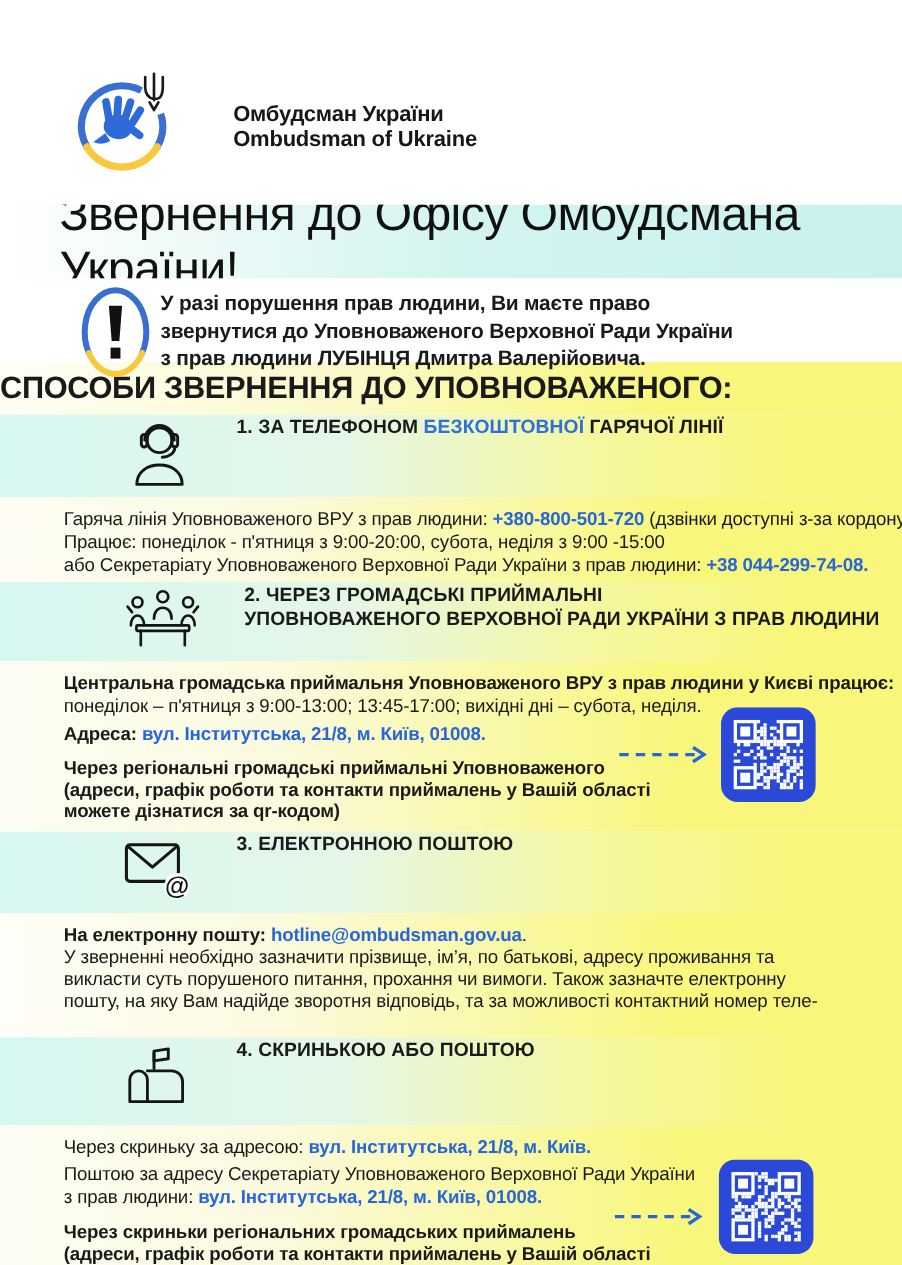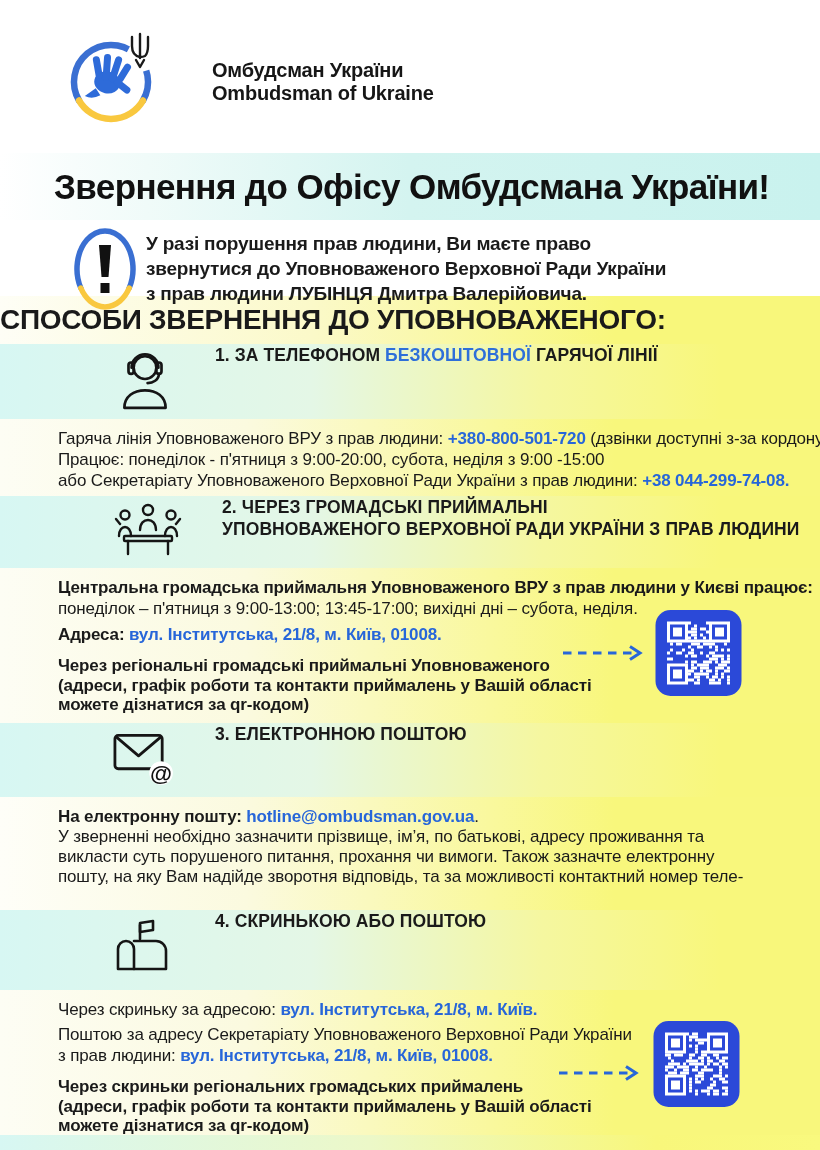--- a/index.html
+++ b/index.html
@@ -2,27 +2,27 @@
 <html><head>
 <meta charset="utf-8">
 <style>
   html,body{margin:0;padding:0;background:#fff;}
   .page{position:relative;width:820px;height:1150px;overflow:hidden;background:#fff;
         font-family:"Liberation Sans","DejaVu Sans",sans-serif;color:#1a1a1a;}
   p{margin:0;}
   .b{font-weight:700;}
   .blue{color:#2766d9;font-weight:700;text-decoration:none;cursor:pointer;}
   
-  .logo-row{height:153px;position:relative;background:#fff;}
+  .logo-row{height:153px;position:relative;background:#fff;margin-top:33px;}
   .logo{position:absolute;left:56px;top:30px;display:flex;align-items:center;}
   .logo-text{margin-left:6px;font-weight:700;font-size:20px;line-height:23px;letter-spacing:-0.2px;color:#161616;}
   
   .title-banner{height:67px;display:flex;align-items:center;
      background:linear-gradient(90deg,#ffffff 0%,#f0fbf9 18%,#d4f4f0 50%,#c9f2ee 100%);}
-  .title-banner h1{margin:0 0 0 54px;font-size:35px;letter-spacing:-0.6px;font-weight:700;color:#111;}
+  .title-banner h1{margin:0 0 0 54px;font-size:44px;letter-spacing:-0.6px;font-weight:400;color:#111;}
   
   .notice{height:76px;background:#fff;position:relative;}
   .notice-icon{position:absolute;left:72px;top:6px;}
   .notice-text{position:absolute;left:146px;top:11px;font-size:19px;font-weight:700;line-height:25px;letter-spacing:-0.2px;}
   
   .ways{height:48px;display:flex;align-items:center;font-size:28px;font-weight:700;letter-spacing:-0.3px;
      background:linear-gradient(90deg,#fefef6 0%,#fbf9c9 38%,#f8f77b 75%,#f8f77b 100%);}
   
   .band{position:relative;display:flex;align-items:flex-start;
      background:linear-gradient(90deg,#d7f7f3 0%,#e4f7e6 38%,#f5f7a0 66%,#f8f77b 88%);}

